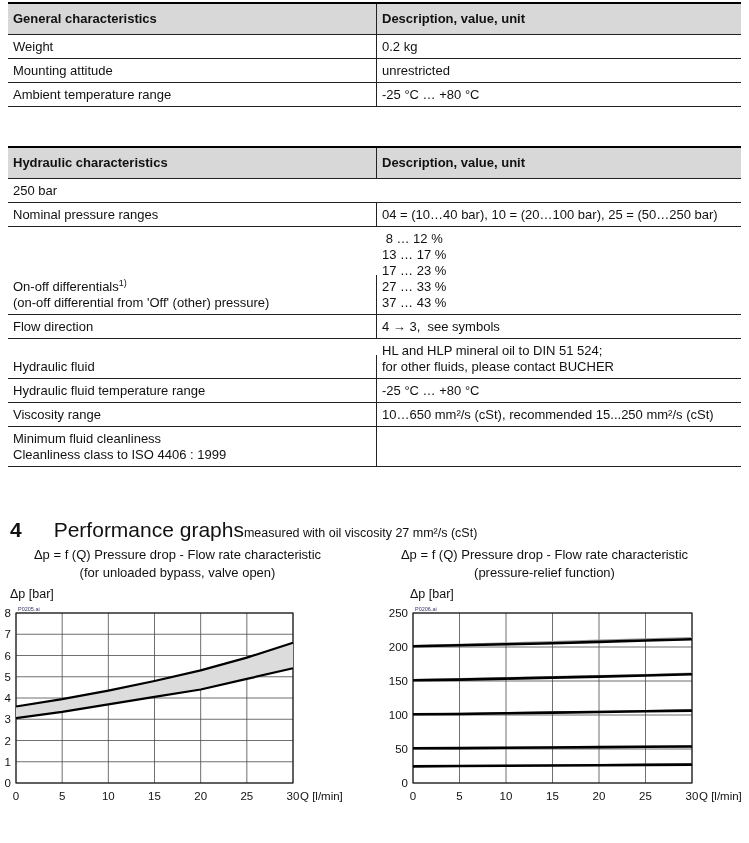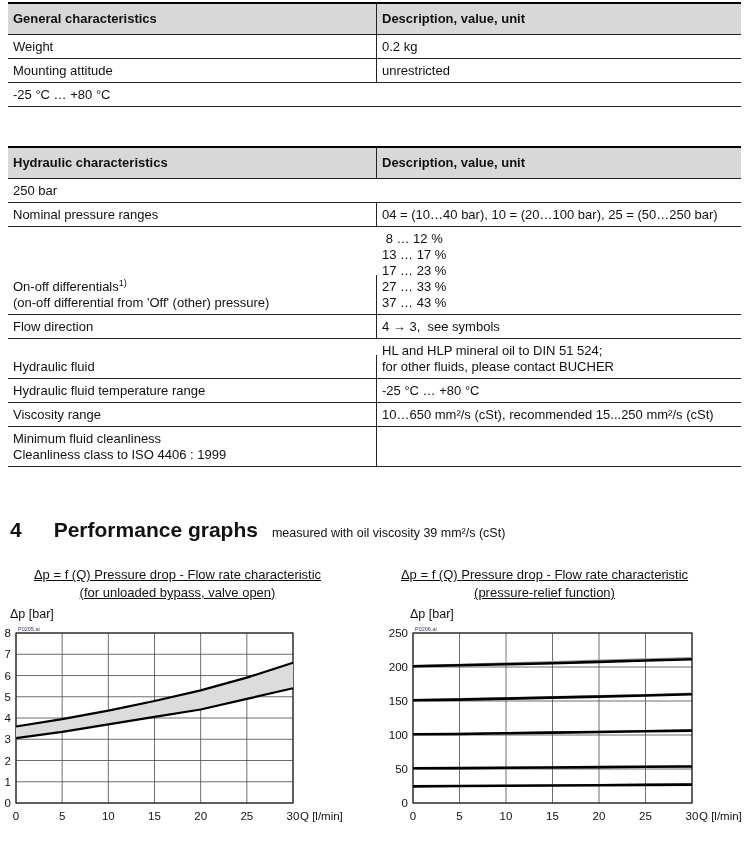--- a/index.html
+++ b/index.html
@@ -14,24 +14,24 @@
   .trow { display:flex; border-bottom:1px solid #222;align-items:flex-end; }
   .cell { font-size:13px; line-height:16px; white-space:pre-wrap;
           padding:4px 4px 3px 5px; box-sizing:border-box; }
   .cell.l { width:369px; border-right:1px solid #222; }
   .cell.r { flex:1; }
   sup.fnote { font-size:9px; line-height:0; }
   
   .sec { position:absolute; left:10px; top:518px; width:720px;
          display:flex; align-items:baseline; }
   .sec-num   { font-size:21px; font-weight:bold; margin-right:32px; }
-  .sec-title { font-size:21px; font-weight:bold; margin-right:14px; }
+  .sec-title { font-size:21px; font-weight:normal; margin-right:0; }
   .sec-sub   { font-size:12.5px; }
   
-  .chart { position:absolute; top:566px;text-decoration:underline; }
+  .chart { position:absolute; top:546px; }
   .chart.left  { left:0;     width:380px; }
   .chart.right { left:380px; width:369px; }
   .chart-title, .chart-sub { font-size:13px; text-align:center; line-height:18px; }
   .chart.left  .chart-title, .chart.left  .chart-sub { padding-right:25px; }
   .chart.right .chart-title, .chart.right .chart-sub { padding-right:40px; }
   .chart svg { display:block; margin-top:0; }
 </style>
 </head>
 <body>
 
@@ -47,20 +47,21 @@
     <div class="cell l"><span class="lbl">Weight</span></div>
     <div class="cell r">0.2 kg</div>
   </div>
 
   <div class="trow">
     <div class="cell l"><span class="lbl">Mounting attitude</span></div>
     <div class="cell r">unrestricted</div>
   </div>
 
   <div class="trow">
+    <div class="cell l"><span class="lbl">Ambient temperature range</span></div>
     <div class="cell r">-25 °C … +80 °C</div>
   </div>
 </div>
   </section>
 
   <section class="tbl" style="top:146px">
     <div class="thead">
       <div class="cell l">Hydraulic characteristics</div>
       <div class="cell r">Description, value, unit</div>
     </div>
@@ -108,21 +109,21 @@
   <div class="trow">
     <div class="cell l"><span class="lbl">Minimum fluid cleanliness
 Cleanliness class to ISO 4406 : 1999</span></div>
   </div>
 </div>
   </section>
 
   <div class="sec">
     <span class="sec-num">4</span>
     <span class="sec-title">Performance graphs</span>
-    <span class="sec-sub">measured with oil viscosity 39 mm²/s (cSt)</span>
+    <span class="sec-sub">measured with oil viscosity 27 mm²/s (cSt)</span>
   </div>
 
   <div class="chart left">
     <div class="chart-title">Δp = f (Q) Pressure drop - Flow rate characteristic</div>
     <div class="chart-sub">(for unloaded bypass, valve open)</div>
     <svg width="380" height="228" viewBox="0 0 380 228">
         <g>
           <line x1="16" y1="31" x2="16" y2="201" stroke="#4a4a4a" stroke-width="0.8"></line>
           <line x1="62.166666666666664" y1="31" x2="62.166666666666664" y2="201" stroke="#4a4a4a" stroke-width="0.8"></line>
           <line x1="108.33333333333333" y1="31" x2="108.33333333333333" y2="201" stroke="#4a4a4a" stroke-width="0.8"></line>

